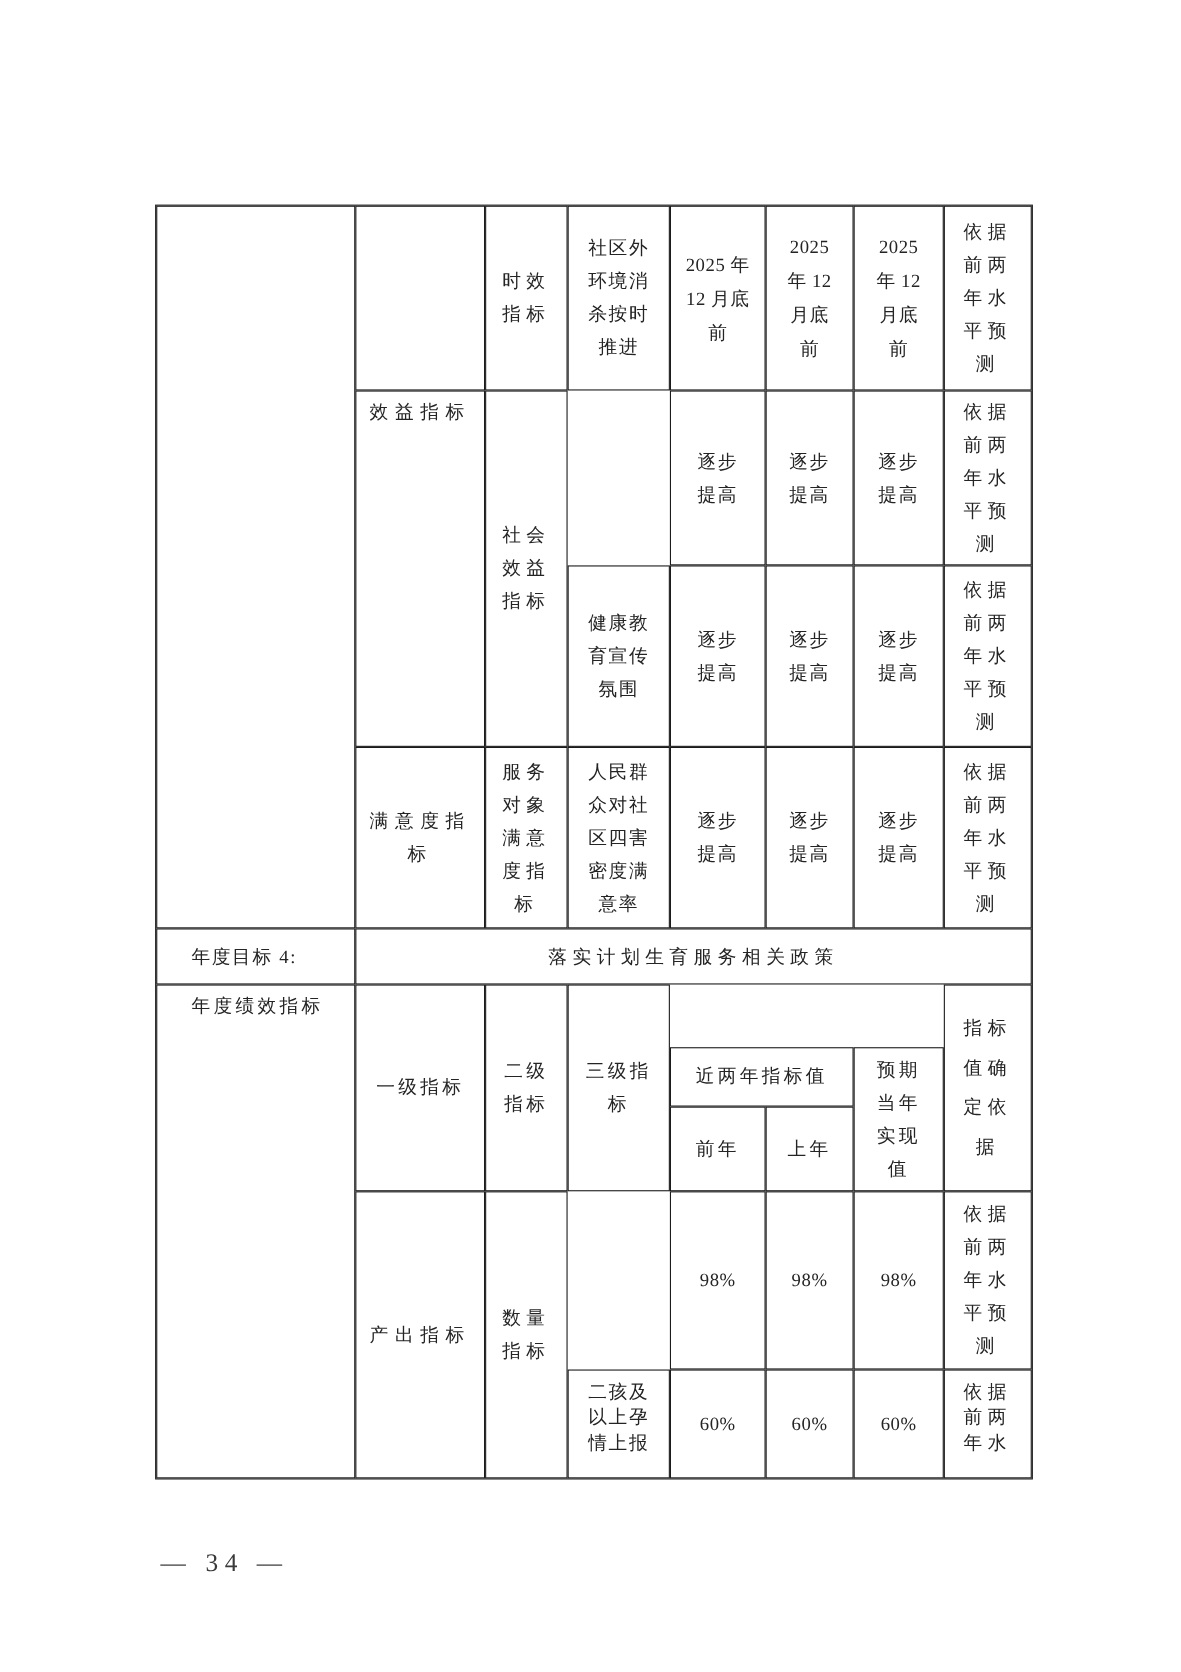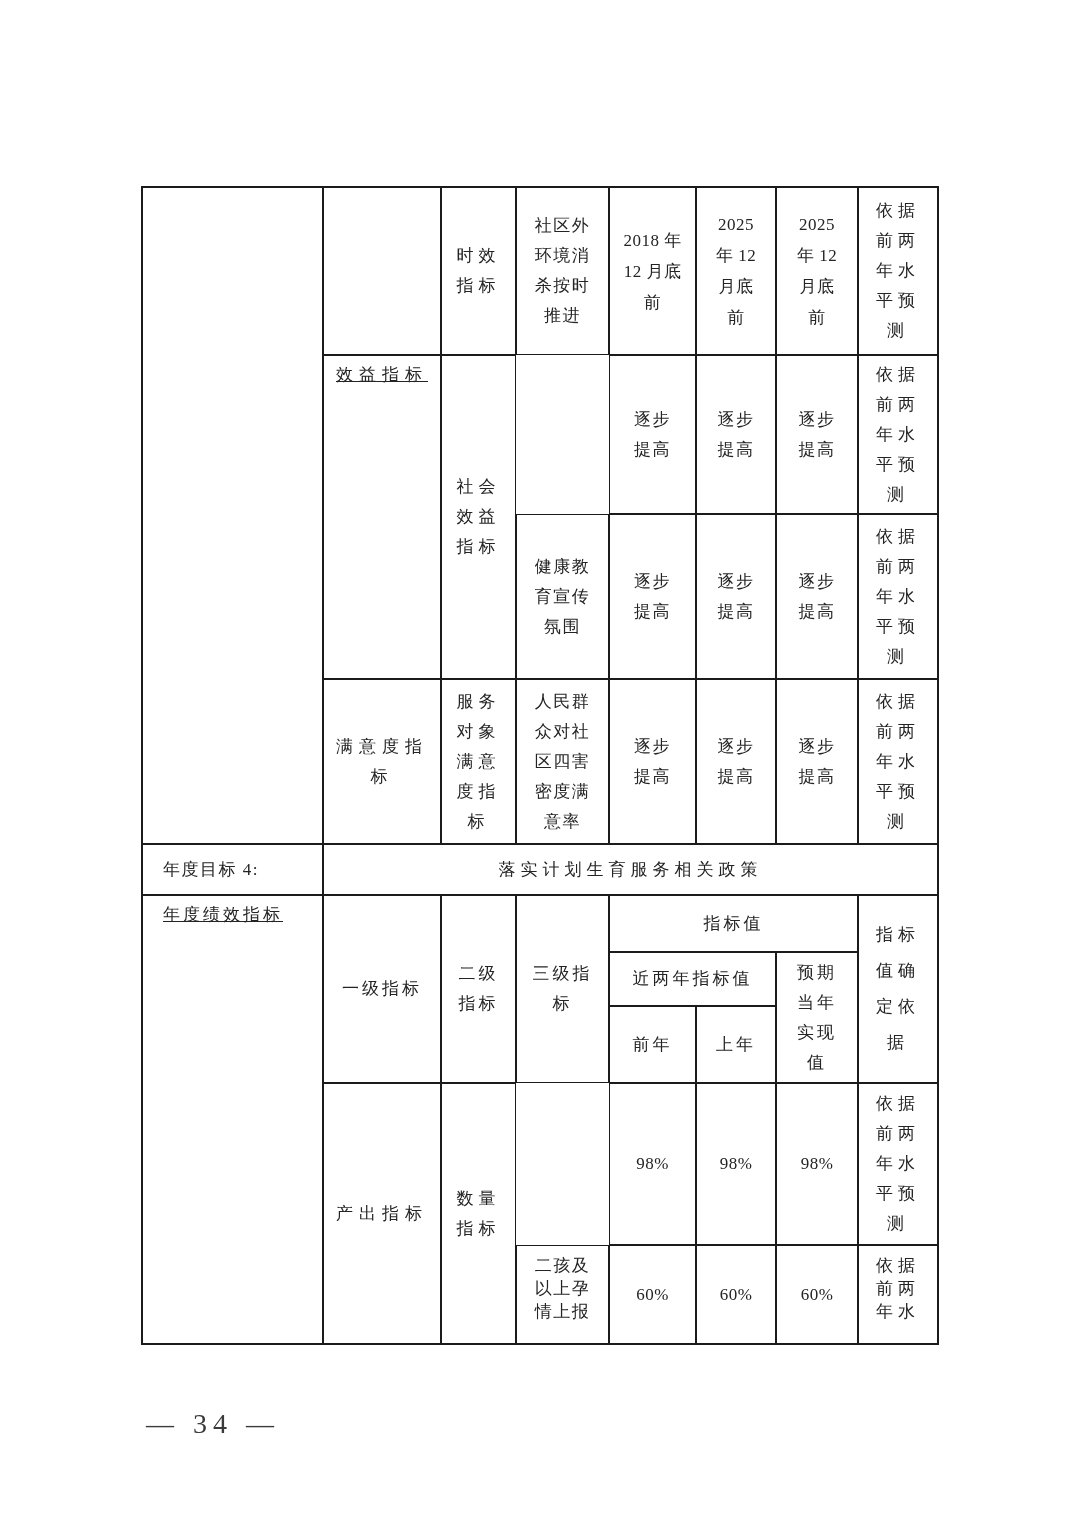--- a/index.html
+++ b/index.html
@@ -36,51 +36,51 @@
     font-size: 17px;
     line-height: 30px;
     letter-spacing: 1.5px;
     overflow: hidden;
   }
   .ls3 { letter-spacing: 3px; }
   .ls5 { letter-spacing: 5px; }
   .ls6 { letter-spacing: 6px; }
   .lh31 { line-height: 31px; }
   .lh36 { line-height: 36px; }
-  .vtop { justify-content: flex-start; padding-top: 4px; text-decoration: underline; }
-  .hleft { align-items: flex-start; text-align: left; padding-left: 20px; }
+  .vtop { justify-content: flex-start; padding-top: 4px; }
+  .hleft { align-items: flex-start; text-align: left; padding-left: 31px; }
   .clip { justify-content: flex-start; padding-top: 8px; line-height: 23px; }
   .num { letter-spacing: 0.5px; }
 
   .page-num {
     position: absolute;
     left: 146px;
     top: 1408px;
-    font-size: 28px;
+    font-size: 23px;
     letter-spacing: 6px;
     color: #3a3a3a;
     font-family: "Liberation Serif", "DejaVu Serif", serif;
   }
 </style>
 </head>
 <body>
 
 <div class="sheet">
 
   <div class="perf-table">
 
     <div class="cell" style="grid-area:1/1/5/2"></div>
     <div class="cell" style="grid-area:1/2/2/3"></div>
     <div class="cell ls5" style="grid-area:1/3/2/4">时效
 指标</div>
     <div class="cell" style="grid-area:1/4/2/5">社区外
 环境消
 杀按时
 推进</div>
-    <div class="cell num lh31" style="grid-area:1/5/2/6">2018 年
+    <div class="cell num lh31" style="grid-area:1/5/2/6">2025 年
 12 月底
 前</div>
     <div class="cell num lh31" style="grid-area:1/6/2/7">2025
 年 12
 月底
 前</div>
     <div class="cell num lh31" style="grid-area:1/7/2/8">2025
 年 12
 月底
 前</div>
@@ -148,21 +148,20 @@
 
     <div class="cell hleft" style="grid-area:5/1/6/2">年度目标 4:</div>
     <div class="cell ls5" style="grid-area:5/2/6/9">落实计划生育服务相关政策</div>
 
     <div class="cell ls3 vtop hleft" style="grid-area:6/1/11/2">年度绩效指标</div>
     <div class="cell ls3" style="grid-area:6/2/9/3">一级指标</div>
     <div class="cell ls3" style="grid-area:6/3/9/4">二级
 指标</div>
     <div class="cell ls3" style="grid-area:6/4/9/5">三级指
 标</div>
-    <div class="cell ls3" style="grid-area:6/5/7/8">指标值</div>
     <div class="cell ls3" style="grid-area:7/7/9/8">预期
 当年
 实现
 值</div>
     <div class="cell ls3" style="grid-area:7/5/8/7">近两年指标值</div>
     <div class="cell ls3" style="grid-area:8/5/9/6">前年</div>
     <div class="cell ls3" style="grid-area:8/6/9/7">上年</div>
     <div class="cell ls5 lh36" style="grid-area:6/8/9/9">指标
 值确
 定依

